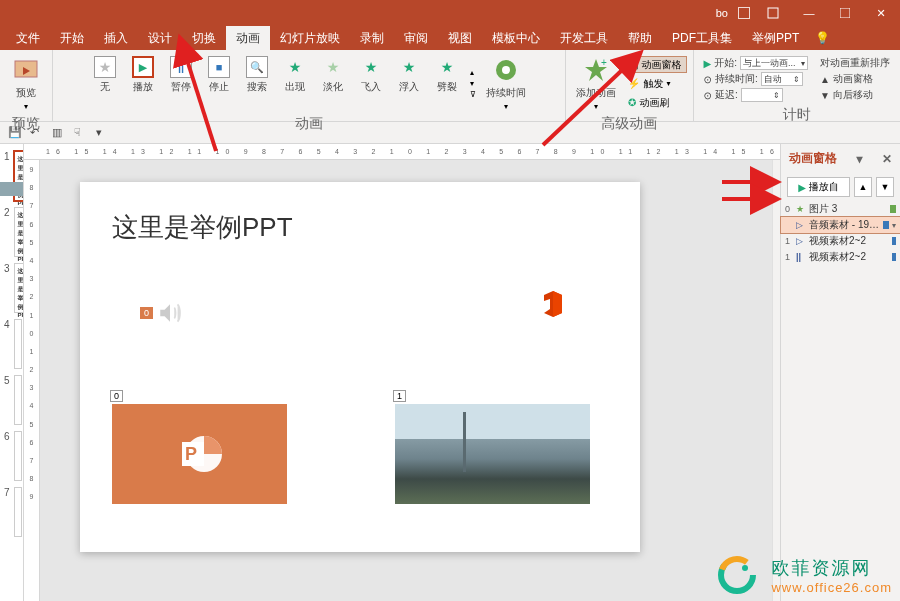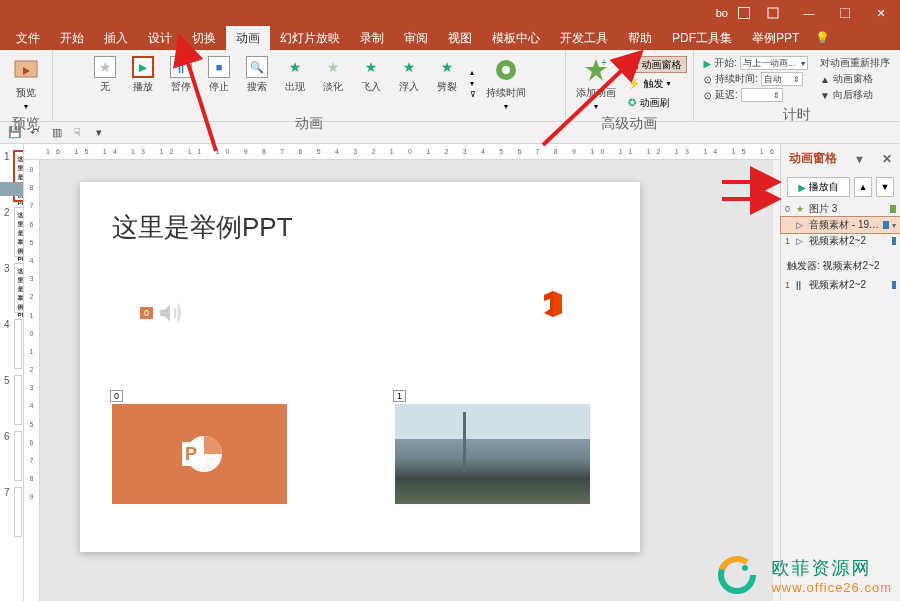--- a/index.html
+++ b/index.html
@@ -435,21 +435,20 @@
         <span style="width:6px;height:8px;background:#3b78b8"></span>
         <span class="dd">▾</span>
       </div>
       <div class="anim-item">
         <span class="st">1</span>
         <span class="ico" style="color:#3b5998">▷</span>
         <span class="txt">视频素材2~2</span>
         <span style="width:4px;height:8px;background:#3b78b8"></span>
       </div>
     </div>
-    <div class="anim-trig">触发器: 视频素材2~2</div>
     <div class="anim-list">
       <div class="anim-item">
         <span class="st">1</span>
         <span class="ico" style="color:#3b5998;font-weight:bold">||</span>
         <span class="txt">视频素材2~2</span>
         <span style="width:4px;height:8px;background:#3b78b8"></span>
       </div>
     </div>
   </div>
 </div>

